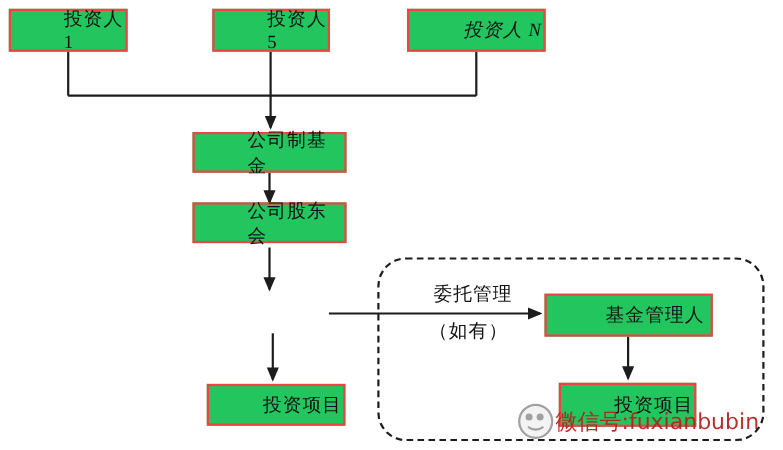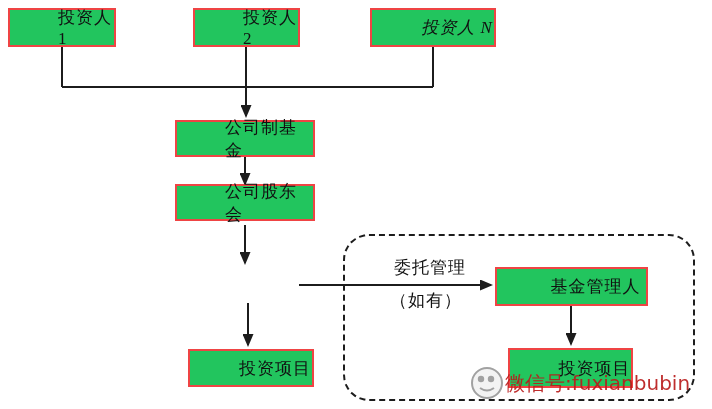--- a/index.html
+++ b/index.html
@@ -50,21 +50,21 @@
       <path d="M245,157 V184" marker-end="url(#arrow)"></path>
       <path d="M245,225 V263" marker-end="url(#arrow)"></path>
       <path d="M248,303 V345" marker-end="url(#arrow)"></path>
       <path d="M299,285 H491" marker-end="url(#arrow)"></path>
       <path d="M571,306 V344" marker-end="url(#arrow)"></path>
     </g>
   </svg>
 
   <div class="node" style="left:8px;top:8px;width:108px;height:39px;">投资人 1</div>
 
-  <div class="node" style="left:193px;top:8px;width:107px;height:39px;">投资人 2</div>
+  <div class="node" style="left:193px;top:8px;width:107px;height:39px;">投资人 5</div>
 
   <div class="node" style="left:370px;top:8px;width:126px;height:39px;font-style:italic;">投资人 N</div>
 
   <div class="node" style="left:175px;top:120px;width:140px;height:37px;">公司制基金</div>
 
   <div class="node" style="left:175px;top:184px;width:140px;height:37px;">公司股东会</div>
 
 
   <div class="node" style="left:188px;top:349px;width:126px;height:38px;">投资项目</div>
 

